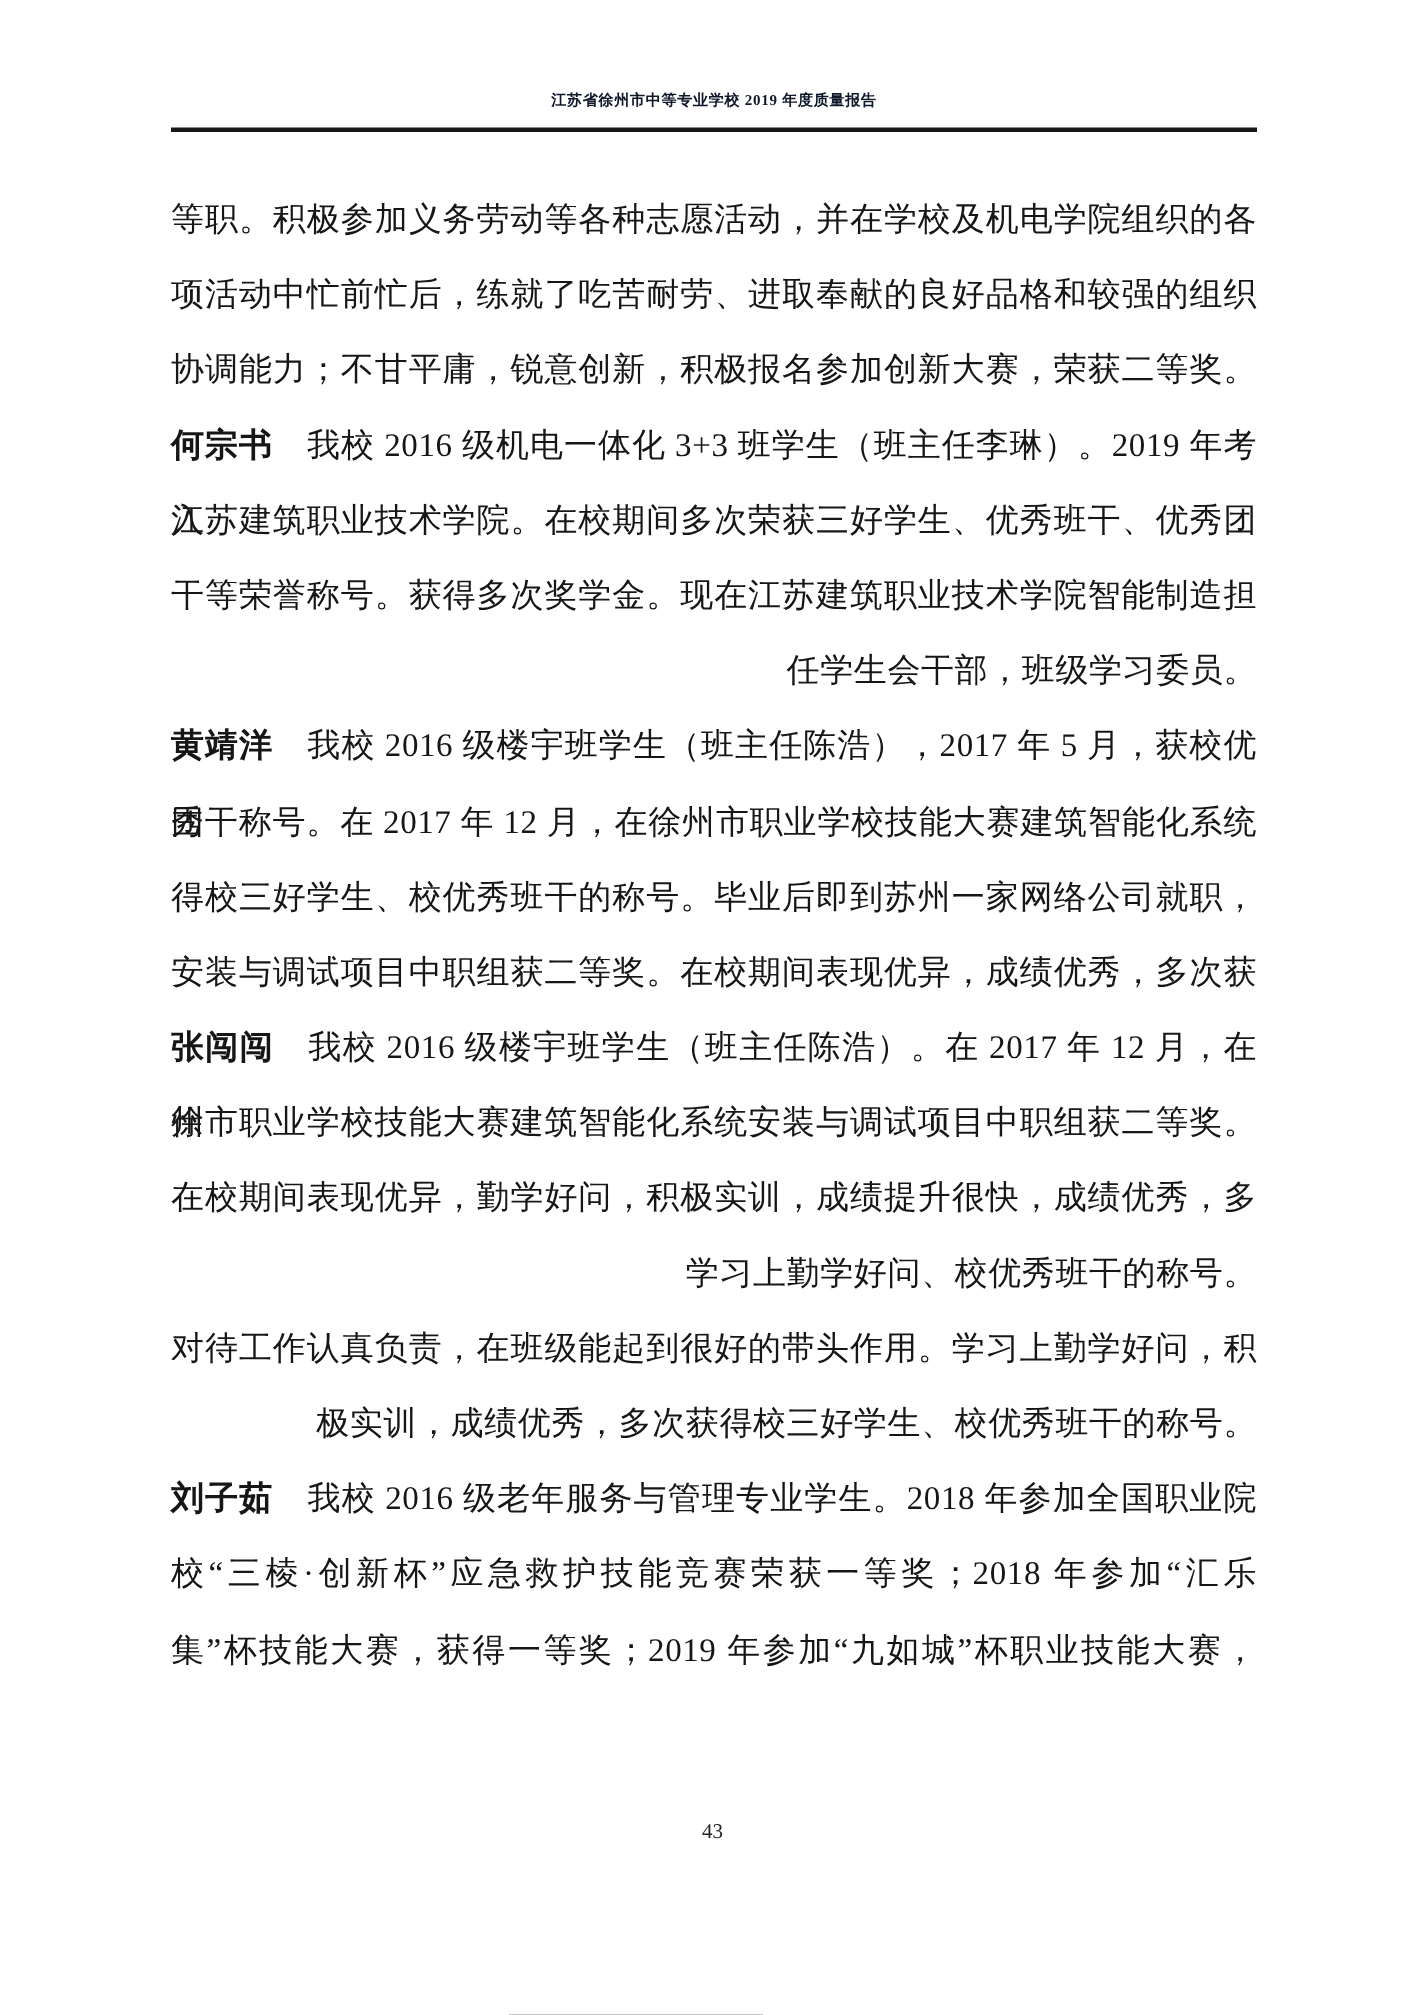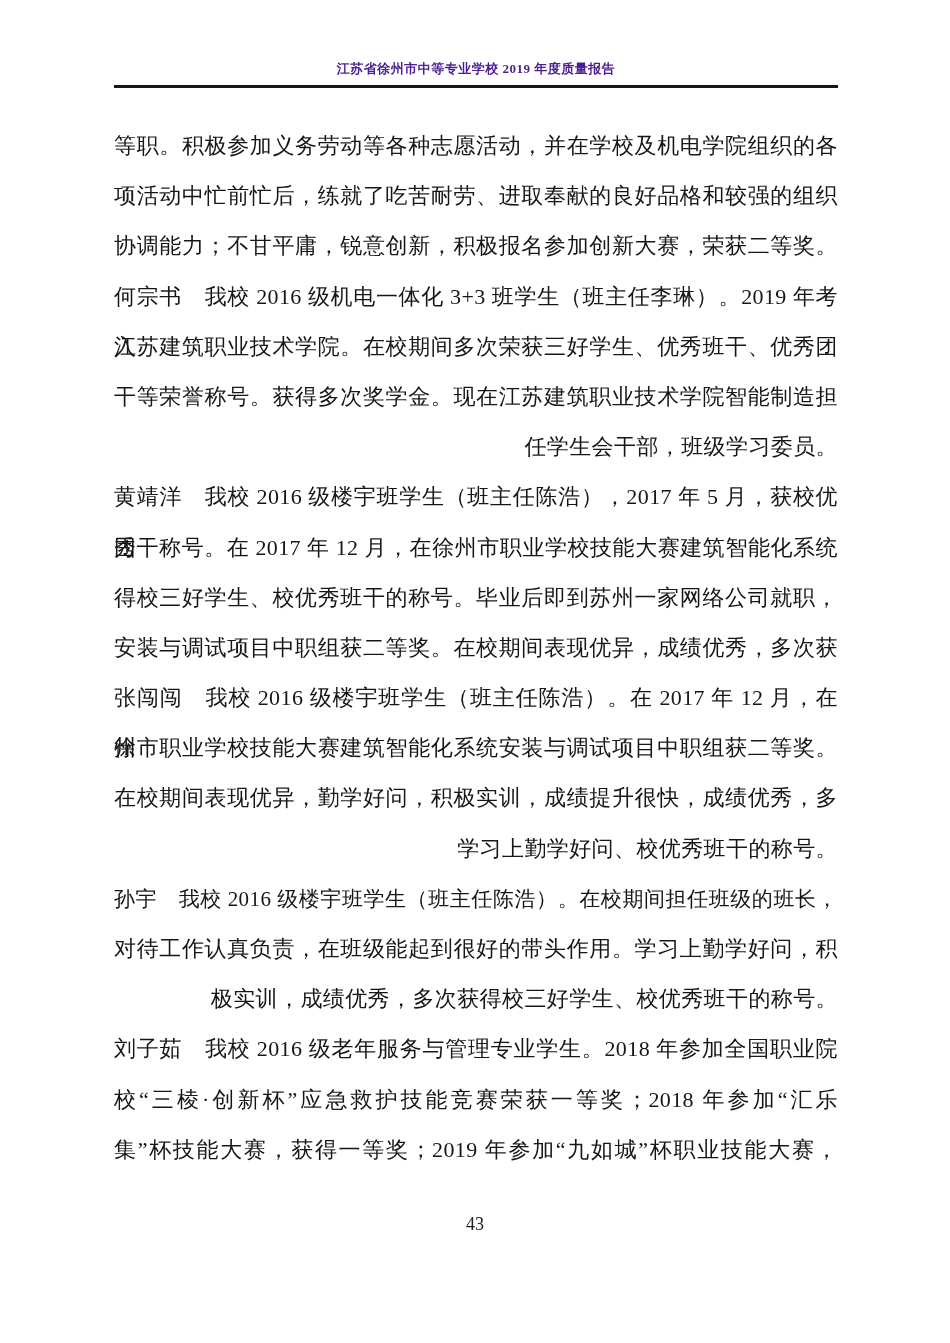--- a/index.html
+++ b/index.html
@@ -16,24 +16,24 @@
     font-family: "Liberation Serif", "DejaVu Serif", serif;
     color: #161616;
     overflow: hidden;
   }
   .running-head {
     position: absolute;
     top: 60px;
     left: 114px;
     width: 724px;
     text-align: center;
-    font-size: 13px;
+    font-size: 10px;
     font-weight: bold;
     letter-spacing: 0.5px;
-    color: #4c1d95;
+    color: #0f172a;
   }
   .head-rule {
     position: absolute;
     top: 85px;
     left: 114px;
     width: 724px;
     height: 2.5px;
     background: #171717;
   }
   .content {
@@ -56,29 +56,29 @@
     text-align-last: justify;
     text-justify: inter-character;
   }
   .line.last {
     text-align: right;
   }
   .line.tight {
     font-size: 21px;
   }
   .sname {
-    font-weight: normal;
+    font-weight: bold;
   }
   .page-number {
     position: absolute;
     top: 1214px;
     left: 0;
     width: 100%;
     text-align: center;
-    font-size: 18px;
+    font-size: 14px;
     color: #222;
   }
 </style>
 </head>
 <body>
 
 <div class="page">
 
   <div class="running-head">江苏省徐州市中等专业学校 2019 年度质量报告</div>
   <div class="head-rule"></div>
@@ -92,21 +92,20 @@
     <div class="line j"><span class="sname"></span><span>干等荣誉称号。获得多次奖学金。现在江苏建筑职业技术学院智能制造担</span></div>
     <div class="line last"><span class="sname"></span><span>任学生会干部，班级学习委员。</span></div>
     <div class="line j"><span class="sname">黄靖洋</span><span>　我校 2016 级楼宇班学生（班主任陈浩），2017 年 5 月，获校优秀</span></div>
     <div class="line j"><span class="sname"></span><span>团干称号。在 2017 年 12 月，在徐州市职业学校技能大赛建筑智能化系统</span></div>
     <div class="line j"><span class="sname"></span><span>得校三好学生、校优秀班干的称号。毕业后即到苏州一家网络公司就职，</span></div>
     <div class="line j"><span class="sname"></span><span>安装与调试项目中职组获二等奖。在校期间表现优异，成绩优秀，多次获</span></div>
     <div class="line j"><span class="sname">张闯闯</span><span>　我校 2016 级楼宇班学生（班主任陈浩）。在 2017 年 12 月，在徐</span></div>
     <div class="line j"><span class="sname"></span><span>州市职业学校技能大赛建筑智能化系统安装与调试项目中职组获二等奖。</span></div>
     <div class="line j"><span class="sname"></span><span>在校期间表现优异，勤学好问，积极实训，成绩提升很快，成绩优秀，多</span></div>
     <div class="line last"><span class="sname"></span><span>学习上勤学好问、校优秀班干的称号。</span></div>
-    <div class="line j tight"><span class="sname"></span><span>孙宇　我校 2016 级楼宇班学生（班主任陈浩）。在校期间担任班级的班长，</span></div>
     <div class="line j"><span class="sname"></span><span>对待工作认真负责，在班级能起到很好的带头作用。学习上勤学好问，积</span></div>
     <div class="line last"><span class="sname"></span><span>极实训，成绩优秀，多次获得校三好学生、校优秀班干的称号。</span></div>
     <div class="line j"><span class="sname">刘子茹</span><span>　我校 2016 级老年服务与管理专业学生。2018 年参加全国职业院</span></div>
     <div class="line j"><span class="sname"></span><span>校“三棱·创新杯”应急救护技能竞赛荣获一等奖；2018 年参加“汇乐</span></div>
     <div class="line j"><span class="sname"></span><span>集”杯技能大赛，获得一等奖；2019 年参加“九如城”杯职业技能大赛，</span></div>
   </div>
 
   <div class="page-number">43</div>
 
 </div>

